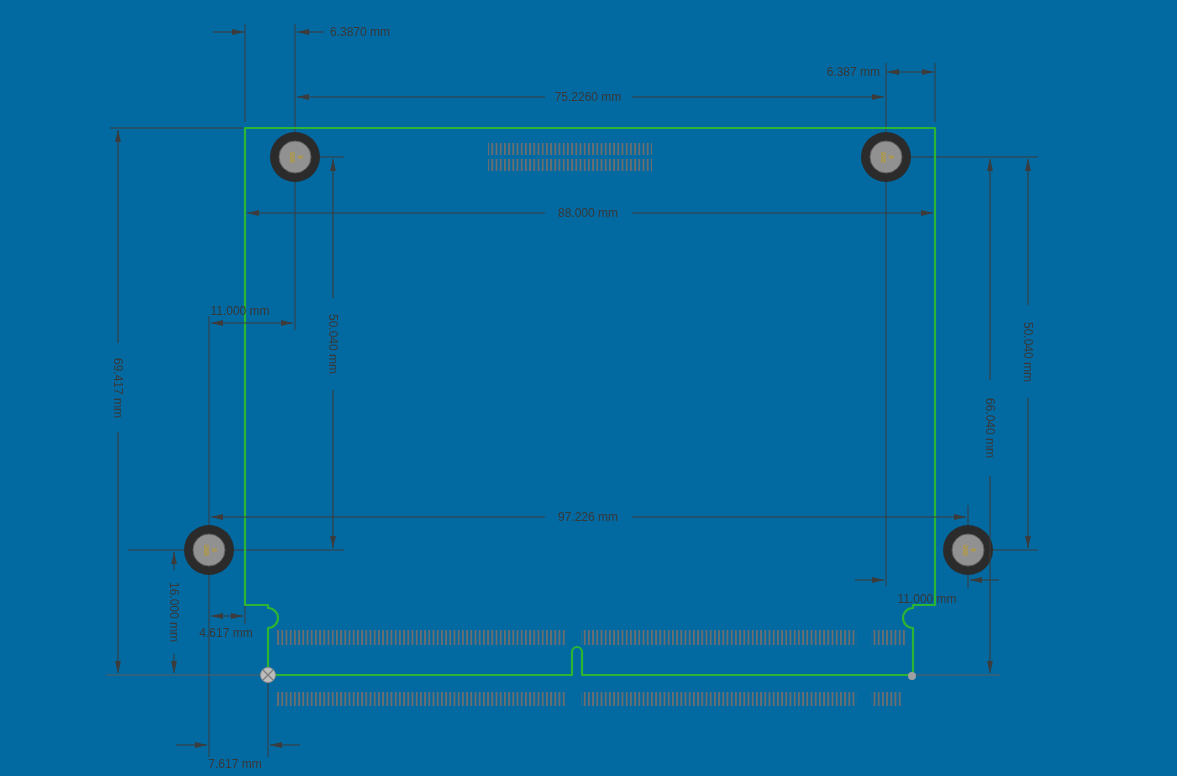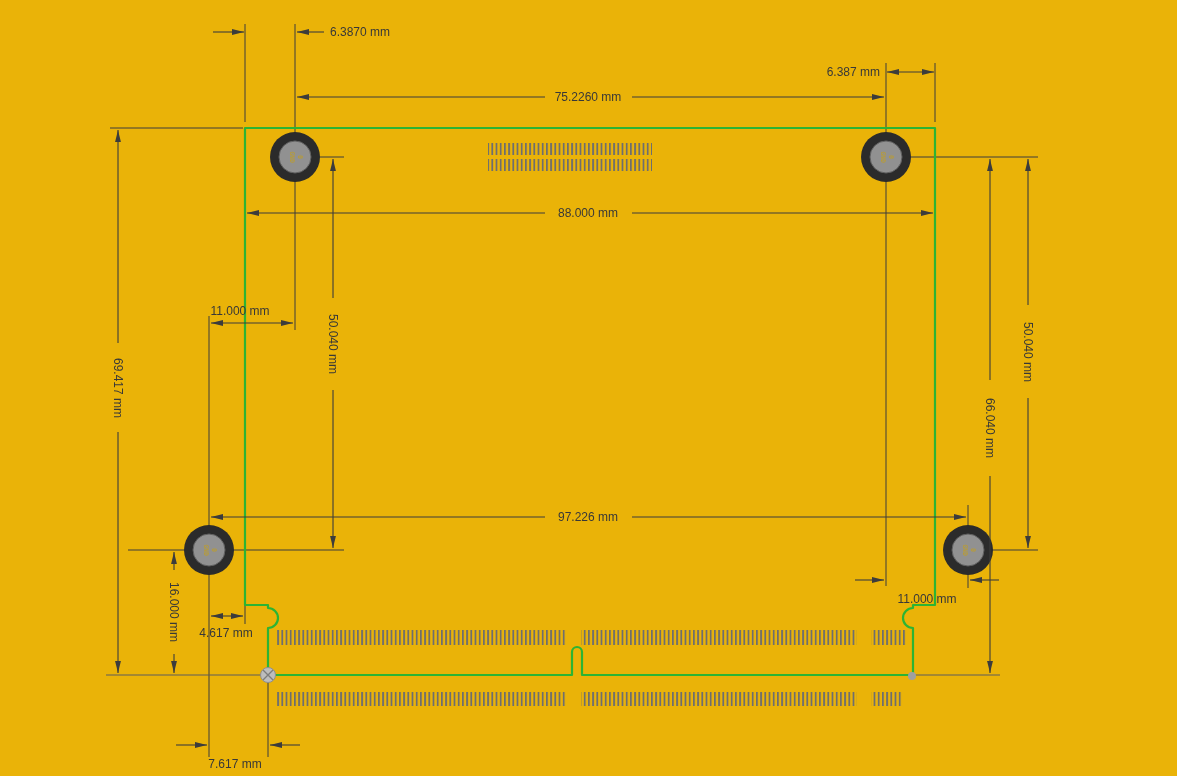--- a/index.html
+++ b/index.html
@@ -2,21 +2,21 @@
 <html style="--green: #2cb434; --dim: #3c3c3c; --padtext: #b99c35; --hatch: #6e6e6e;"><head>
 <meta charset="utf-8">
 <style>
   :root{
     --green:#2cb434;
     --dim:#3c3c3c;
     --padtext:#b99c35;
     --hatch:#6e6e6e;
   }
   html,body{margin:0;padding:0;background:#ffffff;}
-  .canvas{position:relative;width:1177px;height:776px;background:#eab308;overflow:hidden;}
+  .canvas{position:relative;width:1177px;height:776px;background:#0369a1;overflow:hidden;}
   svg{position:absolute;left:0;top:0;}
   .ext{stroke:var(--dim);stroke-width:1;fill:none;}
   .gray-line{stroke:#5c5c5c;stroke-width:1;fill:none;}
   .dim-line{stroke:var(--dim);stroke-width:1.1;fill:none;}
   .board-outline{fill:none;stroke:var(--green);stroke-width:2.2;stroke-linejoin:round;}
   .hole-ring{fill:#2b2b2b;}
   .hole-pad{fill:#919191;stroke:#606060;stroke-width:1;}
   .hole-txt{fill:var(--padtext);font-family:"DejaVu Sans Mono",monospace;font-size:6.5px;font-weight:bold;text-anchor:middle;letter-spacing:0;}
   .dim-text{fill:#383838;font-family:"Liberation Sans",sans-serif;font-size:12px;}
   .mid{text-anchor:middle;}

